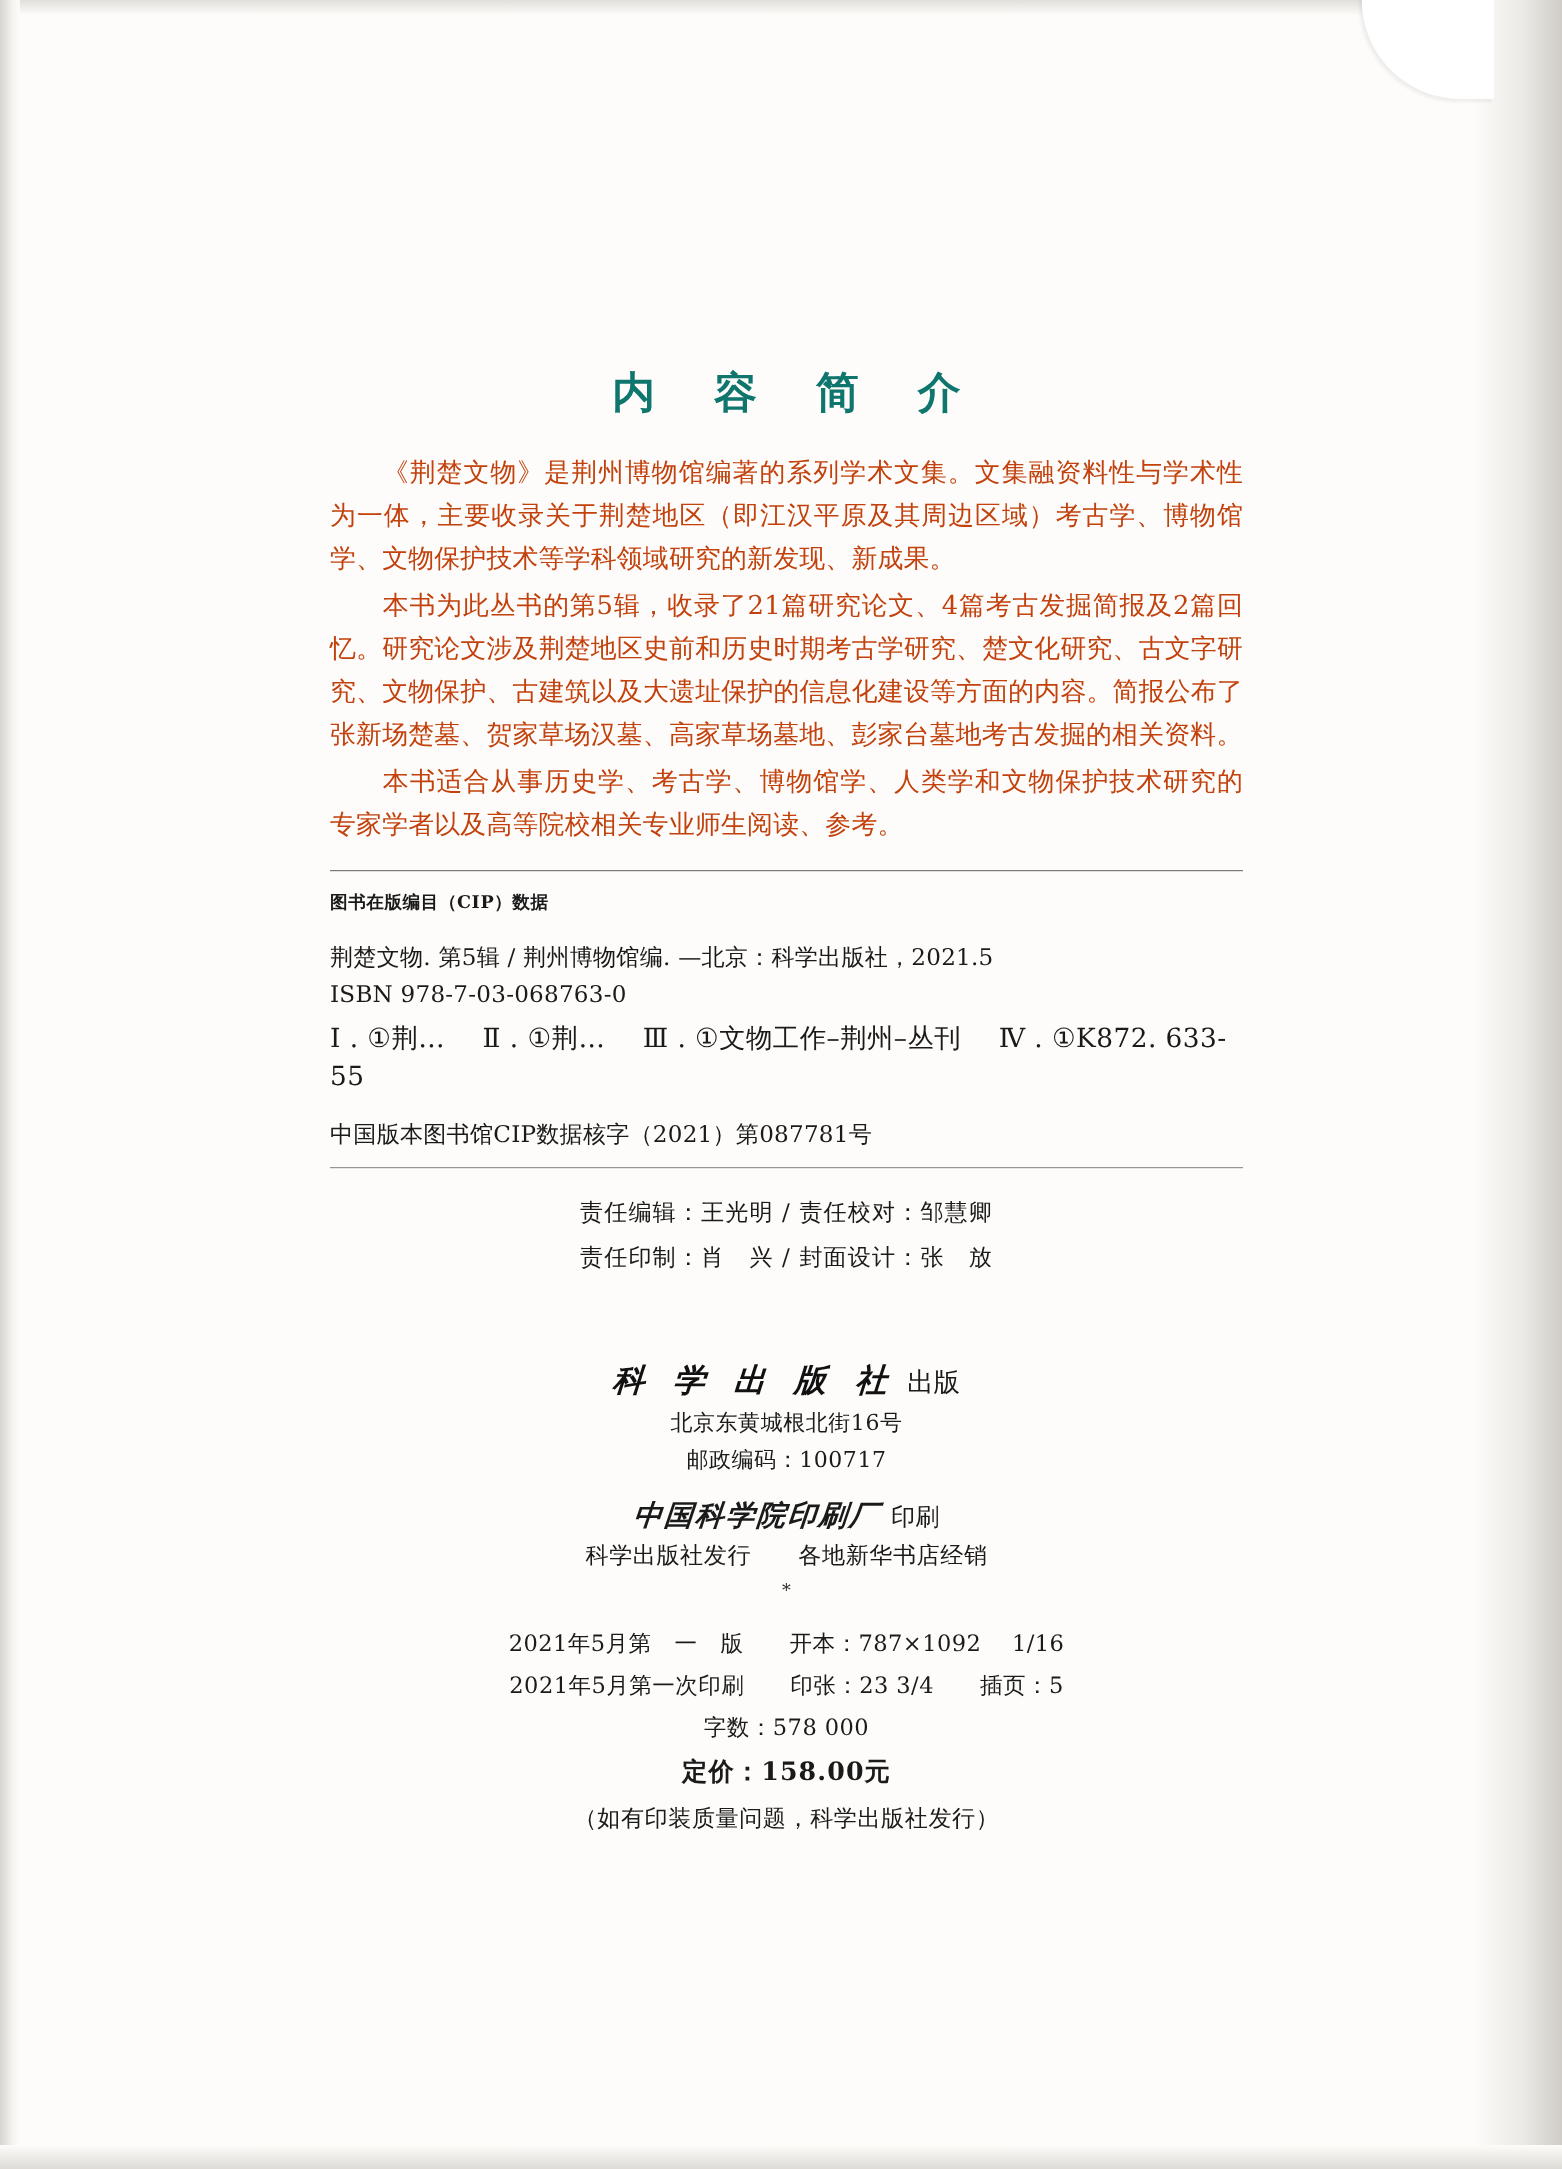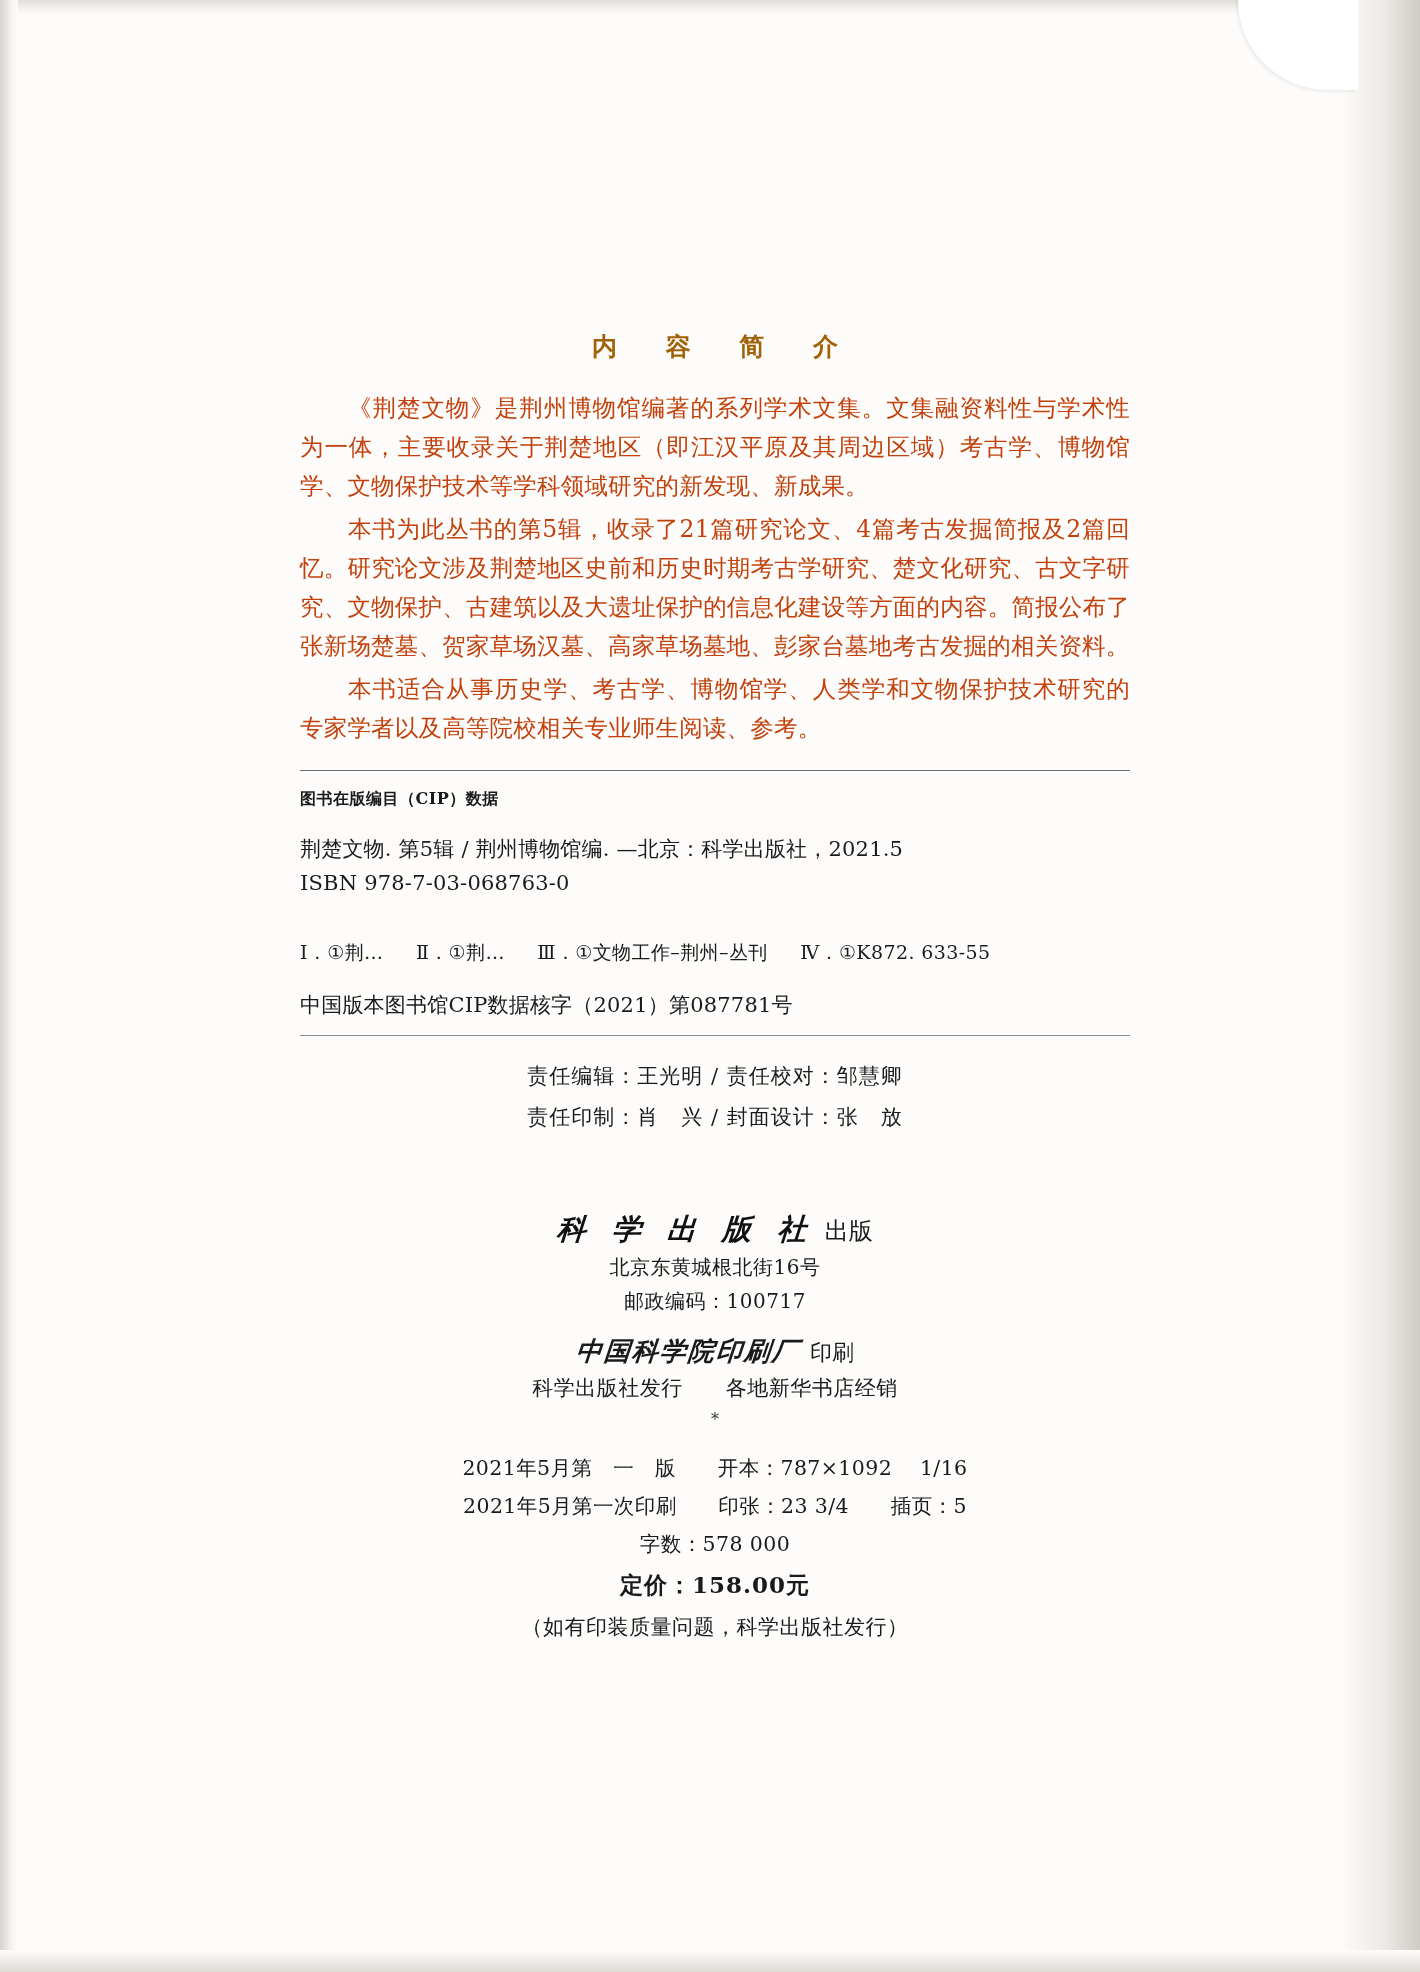--- a/index.html
+++ b/index.html
@@ -60,26 +60,26 @@
   .page {
     position: absolute;
     left: 300px;
     top: 330px;
     width: 830px;
   }
 
   
   .doc-title {
     text-align: center;
-    font-size: 25px;
+    font-size: 39px;
     font-weight: 700;
     letter-spacing: 20px;
     text-indent: 20px;
     margin: 0 0 26px 0;
-    color: #a16207;
+    color: #0f766e;
   }
 
   
   .abstract p {
     margin: 0 0 4px 0;
     font-size: 23.5px;
     line-height: 39px;
     text-indent: 48px;
     text-align: justify;
     color: #c2410c;
@@ -105,23 +105,23 @@
     margin: 0 0 22px 0;
     letter-spacing: 0.5px;
   }
   .cip-line {
     font-size: 21px;
     line-height: 34px;
     margin: 0;
     letter-spacing: 0.2px;
   }
   .cip-class {
-    font-size: 19px;
-    line-height: 34px;
-    margin: 35px 0 0 0;
+    font-size: 24px;
+    line-height: 34px;
+    margin: 6px 0 0 0;
     letter-spacing: 0.4px;
   }
   .cip-class span { margin-right: 26px; }
   .cip-core {
     font-size: 21px;
     margin: 22px 0 0 0;
     letter-spacing: 0.2px;
   }
 
   

